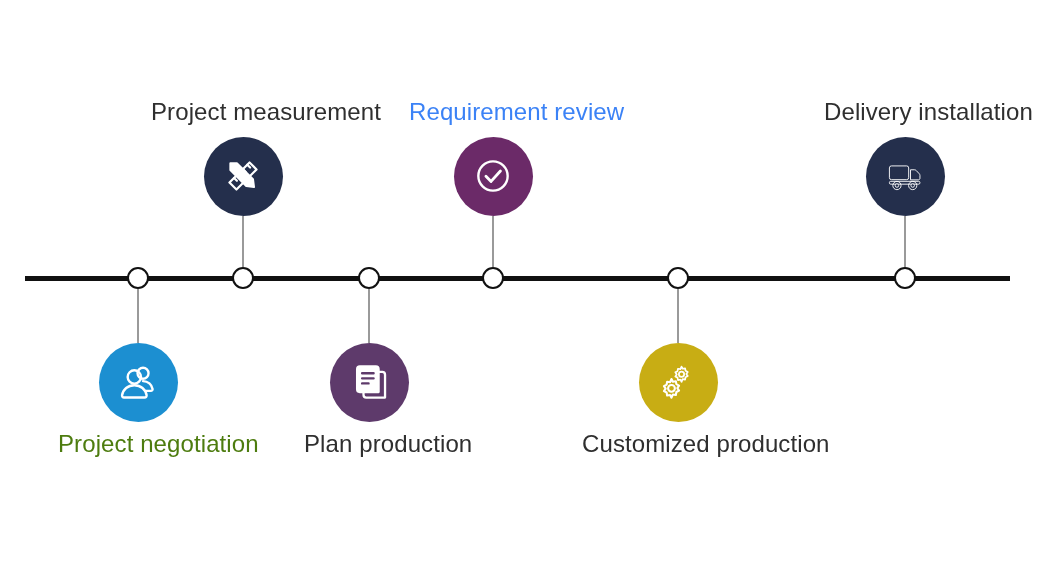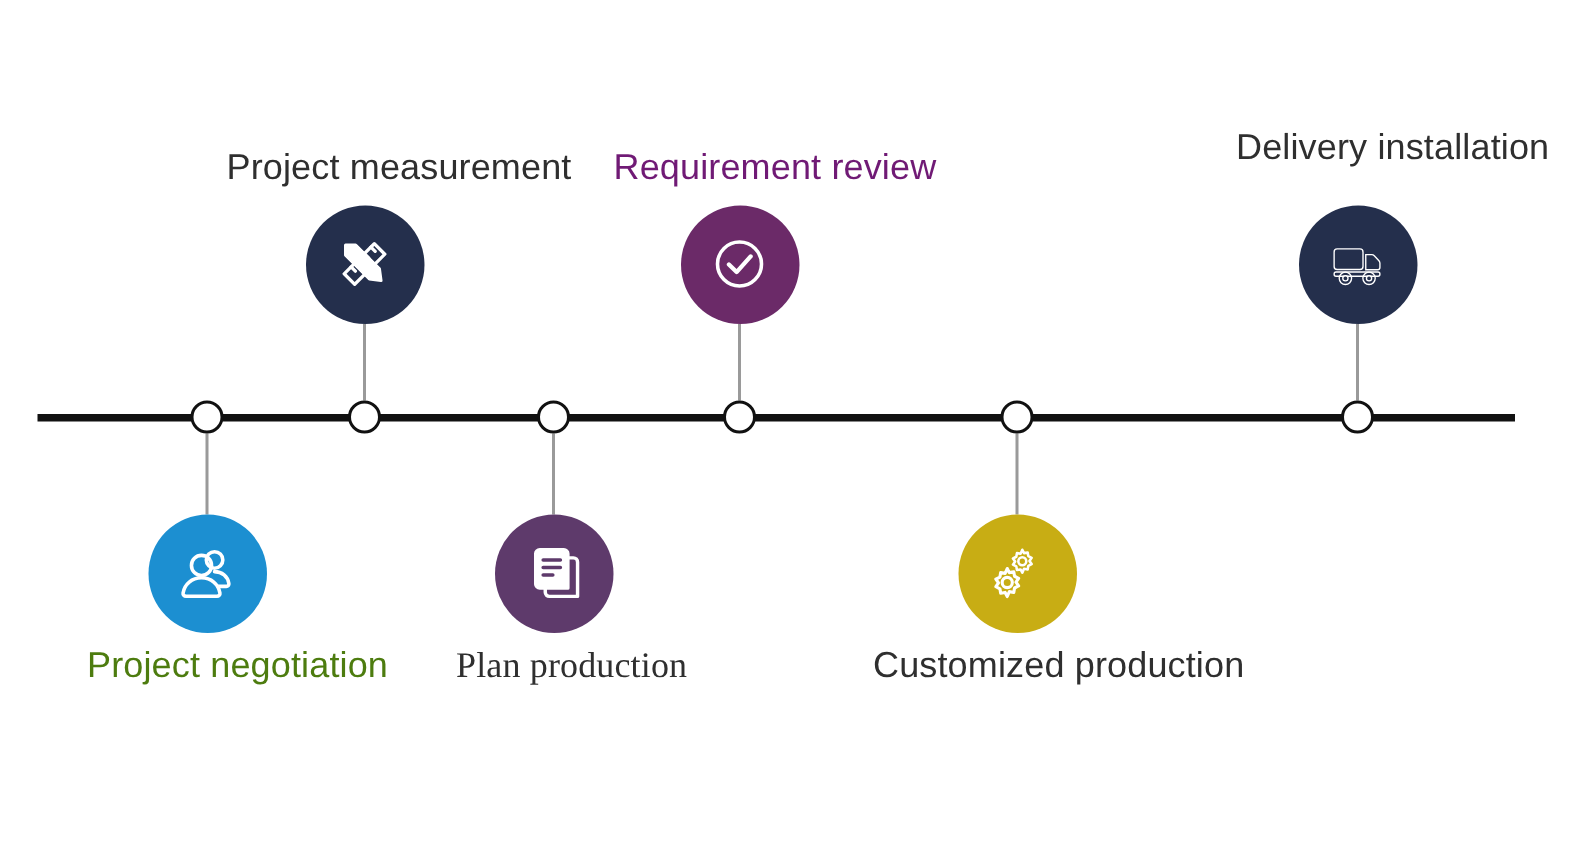--- a/index.html
+++ b/index.html
@@ -107,32 +107,32 @@
       <div class="disc" style="background: rgb(94, 58, 107); left: 329.5px; top: 342.5px;">
         <span>
           <svg width="44" height="44" viewBox="0 0 48 48" fill="none" stroke="#fff" stroke-width="2.5" stroke-linecap="round" stroke-linejoin="round">
             <path d="M17 10h17.5a3 3 0 013 3v25H17a3 3 0 01-3-3V13a3 3 0 013-3z" transform="translate(4 3)"></path>
             <path d="M14 7h17.5a3 3 0 013 3v25H14a3 3 0 01-3-3V10a3 3 0 013-3z" fill="#fff" stroke="#fff" stroke-width="2.4"></path>
             <path d="M16.5 14.5h12.5M16.5 20h12.5M16.5 25.5h7" stroke="#5e3a6b" stroke-width="2.6"></path>
           </svg>
         </span>
       </div>
       <div class="marker" style="left: 358px; top: 267px; background: rgb(255, 255, 255); border-color: rgb(17, 17, 17);"></div>
-      <div class="caption" style="left: 304px; top: 433px; color: rgb(47, 47, 47); font-family: Liberation Serif, serif;">Plan production</div>
+      <div class="caption" style="left: 304px; top: 433px; color: rgb(47, 47, 47);">Plan production</div>
       <div class="stem" style="background: rgb(154, 154, 154); left: 492.3px; top: 215.5px; height: 51.5px;"></div>
       <div class="disc" style="background: rgb(107, 42, 104); left: 453.5px; top: 136.5px;">
         <span>
           <svg width="44" height="44" viewBox="0 0 48 48" fill="none" stroke="#fff" stroke-width="2.6" stroke-linecap="round" stroke-linejoin="round">
             <circle cx="24" cy="24" r="16"></circle>
             <path d="M16.3 24.3l5.6 5.6 10.2-11.4" stroke-width="3.1"></path>
           </svg>
         </span>
       </div>
       <div class="marker" style="left: 482px; top: 267px; background: rgb(255, 255, 255); border-color: rgb(17, 17, 17);"></div>
-      <div class="caption" style="left: 409px; top: 101px; color: #701a75;">Requirement review</div>
+      <div class="caption" style="left: 409px; top: 101px; color: #3b82f6;">Requirement review</div>
       <div class="stem" style="background: rgb(154, 154, 154); left: 677.3px; top: 289px; height: 53.5px;"></div>
       <div class="disc" style="background: rgb(200, 173, 20); left: 638.5px; top: 342.5px;">
         <span>
           <svg width="44" height="44" viewBox="0 0 48 48" fill="none" stroke="#fff" stroke-width="2.4" stroke-linecap="round" stroke-linejoin="round">
             <g transform="translate(18.5 6.5) scale(0.78)">
               <path d="M12 .8l1.6 3.1 3.4-.6.6 3.4 3.1 1.6-2 2.9 2 2.9-3.1 1.6-.6 3.4-3.4-.6L12 22.2l-1.6-3.1-3.4.6-.6-3.4L3.3 14.7l2-2.9-2-2.9 3.1-1.6.6-3.4 3.4.6z"></path>
               <circle cx="12" cy="11.5" r="3.7"></circle>
             </g>
             <g transform="translate(5.5 20) scale(0.95)">
               <path d="M12 .8l1.6 3.1 3.4-.6.6 3.4 3.1 1.6-2 2.9 2 2.9-3.1 1.6-.6 3.4-3.4-.6L12 22.2l-1.6-3.1-3.4.6-.6-3.4L3.3 14.7l2-2.9-2-2.9 3.1-1.6.6-3.4 3.4.6z"></path>
@@ -151,15 +151,15 @@
             <path d="M30 17.2h4.4c.7 0 1.3.3 1.8.8l3.4 3.6c.4.5.7 1.1.7 1.8v3.1c0 1-.8 1.7-1.8 1.7H30z"></path>
             <rect x="7" y="29.8" width="33.3" height="3.1" rx="1.4"></rect>
             <circle cx="15.2" cy="34.4" r="4.5"></circle>
             <circle cx="32.4" cy="34.4" r="4.5"></circle>
             <circle cx="15.2" cy="34.4" r="1.9" fill="#242f4c"></circle>
             <circle cx="32.4" cy="34.4" r="1.9" fill="#242f4c"></circle>
           </svg>
         </span>
       </div>
       <div class="marker" style="left: 894px; top: 267px; background: rgb(255, 255, 255); border-color: rgb(17, 17, 17);"></div>
-      <div class="caption" style="left: 824px; top: 88px; color: rgb(47, 47, 47);">Delivery installation</div>
+      <div class="caption" style="left: 824px; top: 101px; color: rgb(47, 47, 47);">Delivery installation</div>
     </div>
 </div>
 
 </body></html>

